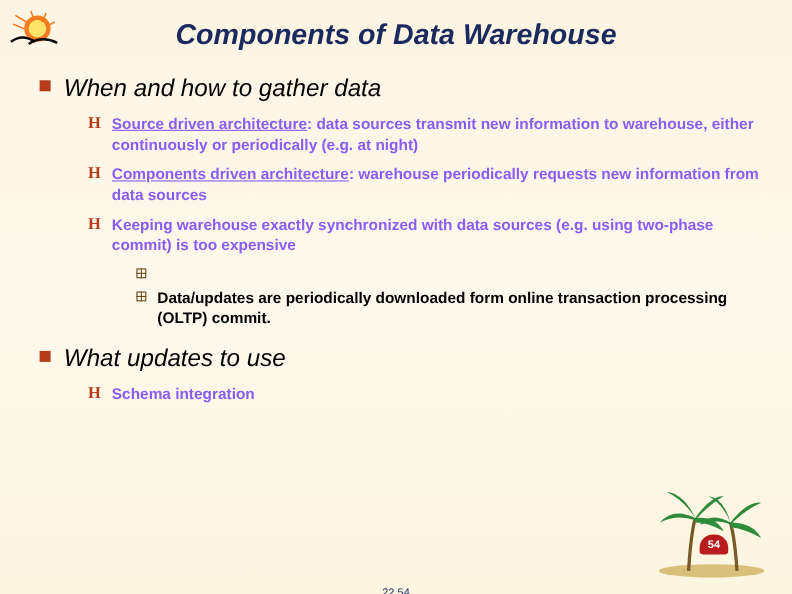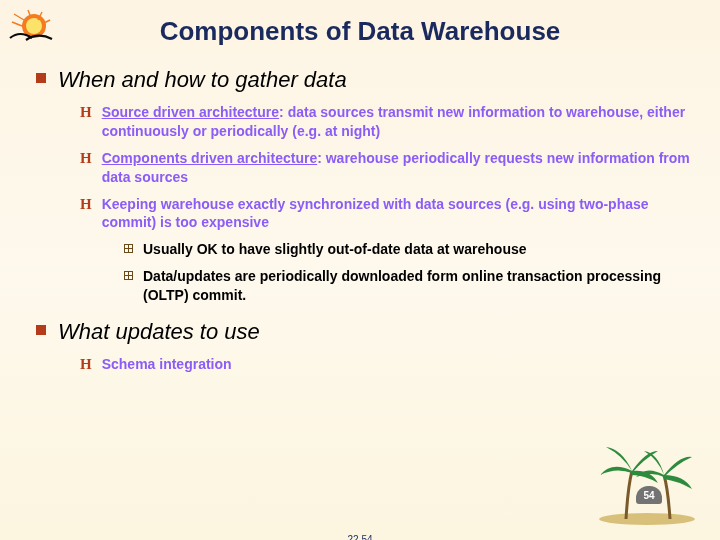--- a/index.html
+++ b/index.html
@@ -18,20 +18,21 @@
     width: 60px;
     height: 50px;
   }
   .title {
     text-align: center;
     font-size: 26px;
     font-weight: bold;
     color: #1a2a5e;
     padding-top: 16px;
     padding-bottom: 8px;
+    font-style: italic;
   }
   .content {
     padding: 12px 30px 0 36px;
   }
   .lvl1 {
     display: flex;
     align-items: flex-start;
     margin-bottom: 10px;
   }
   .sq-bullet {
@@ -118,21 +119,21 @@
     bottom: 14px;
     width: 110px;
     height: 95px;
   }
   .page-badge {
     position: absolute;
     right: 58px;
     bottom: 36px;
     width: 26px;
     height: 18px;
-    background: #737373;
+    background: #b91c1c;
     border-radius: 12px 12px 3px 3px;
     color: #fff;
     font-size: 10px;
     font-weight: bold;
     text-align: center;
     line-height: 20px;
   }
   .spacer-top { height: 6px; }
 </style>
 </head>
@@ -165,21 +166,20 @@
     <div class="lvl2-text"><span class="under">Components driven architecture</span><span>: warehouse periodically requests new information from data sources</span></div>
   </div>
 
   <div class="lvl2">
     <div class="h-bullet">H</div>
     <div class="lvl2-text">Keeping warehouse exactly synchronized with data sources (e.g. using two-phase commit) is too expensive</div>
   </div>
 
   <div class="lvl3">
     <div class="box-bullet"></div>
-    <div class="lvl3-text">Usually OK to have slightly out-of-date data at warehouse</div>
   </div>
 
   <div class="lvl3">
     <div class="box-bullet"></div>
     <div class="lvl3-text">Data/updates are periodically downloaded form online transaction processing (OLTP) commit.</div>
   </div>
 
   <div class="spacer-top"></div>
 
   <div class="lvl1">

